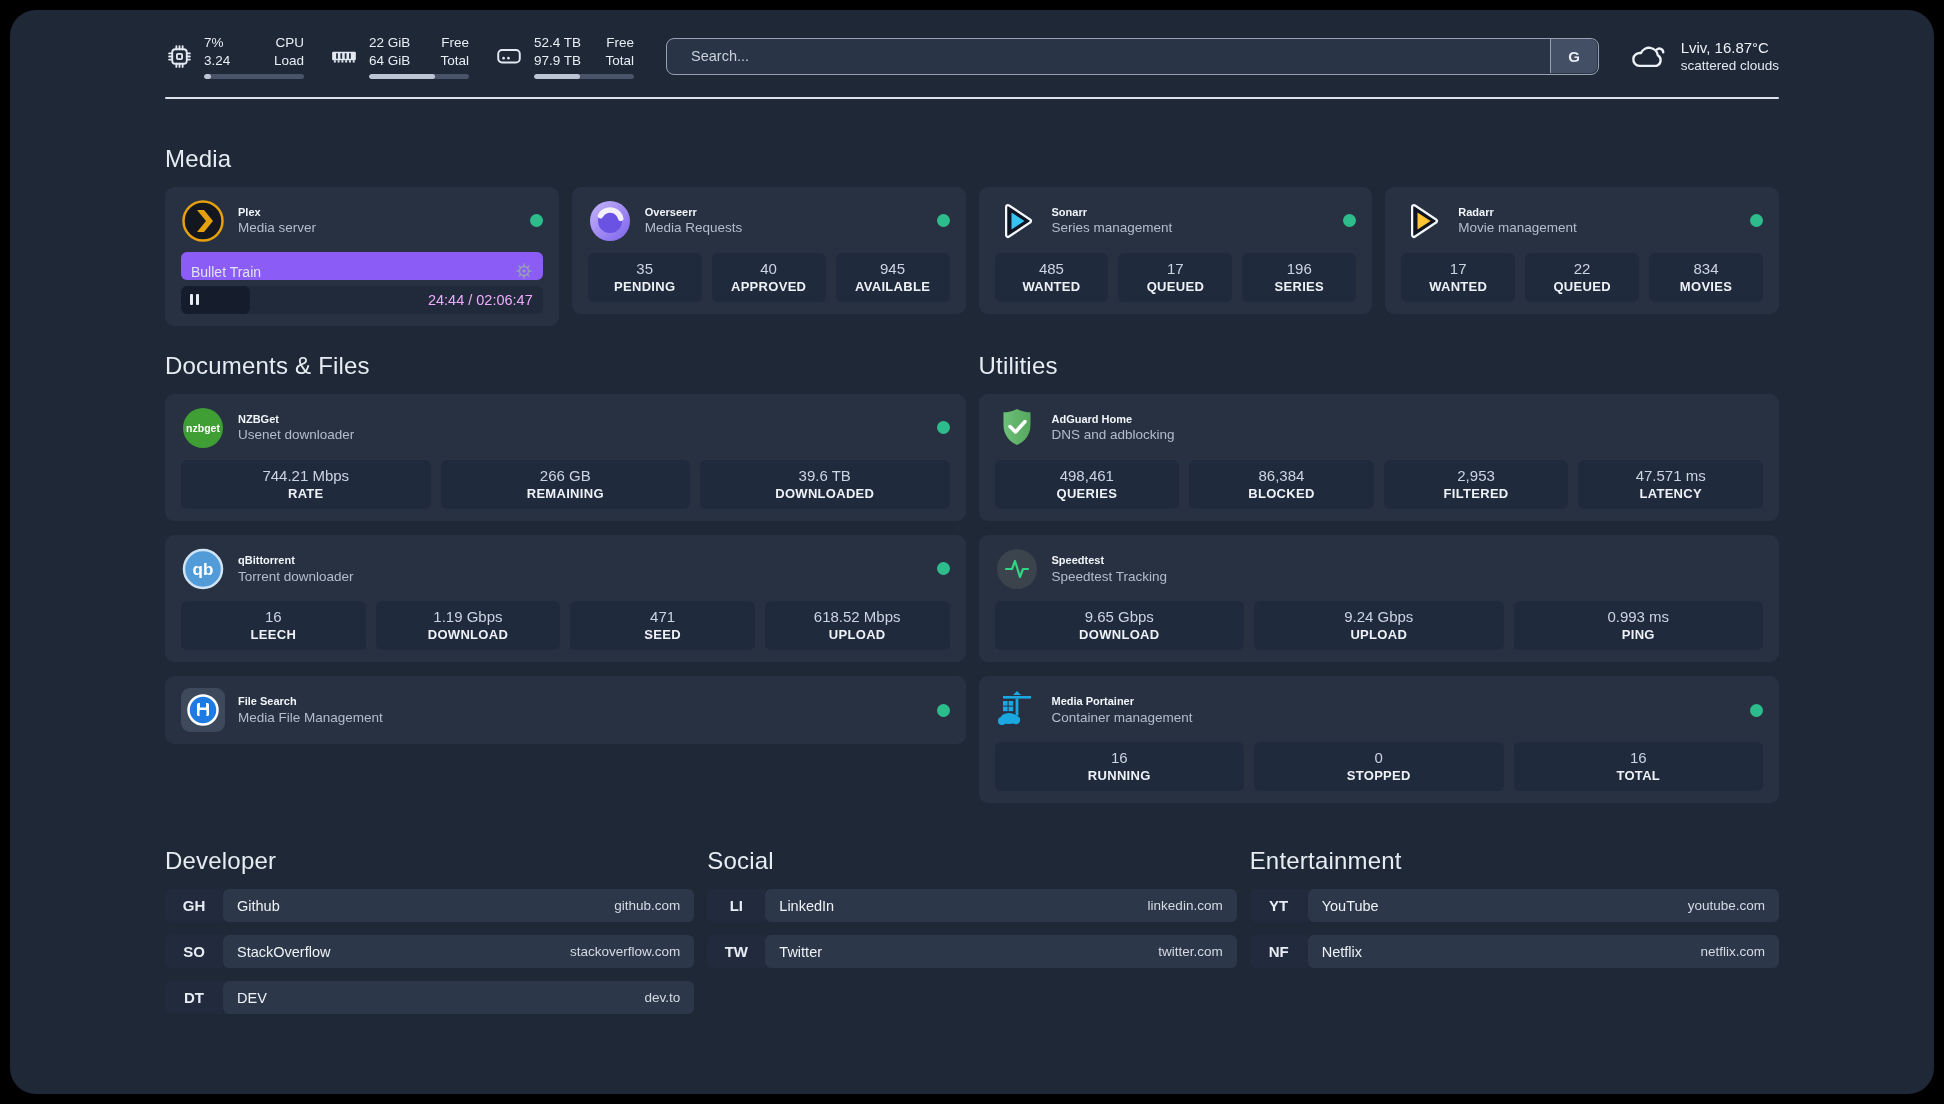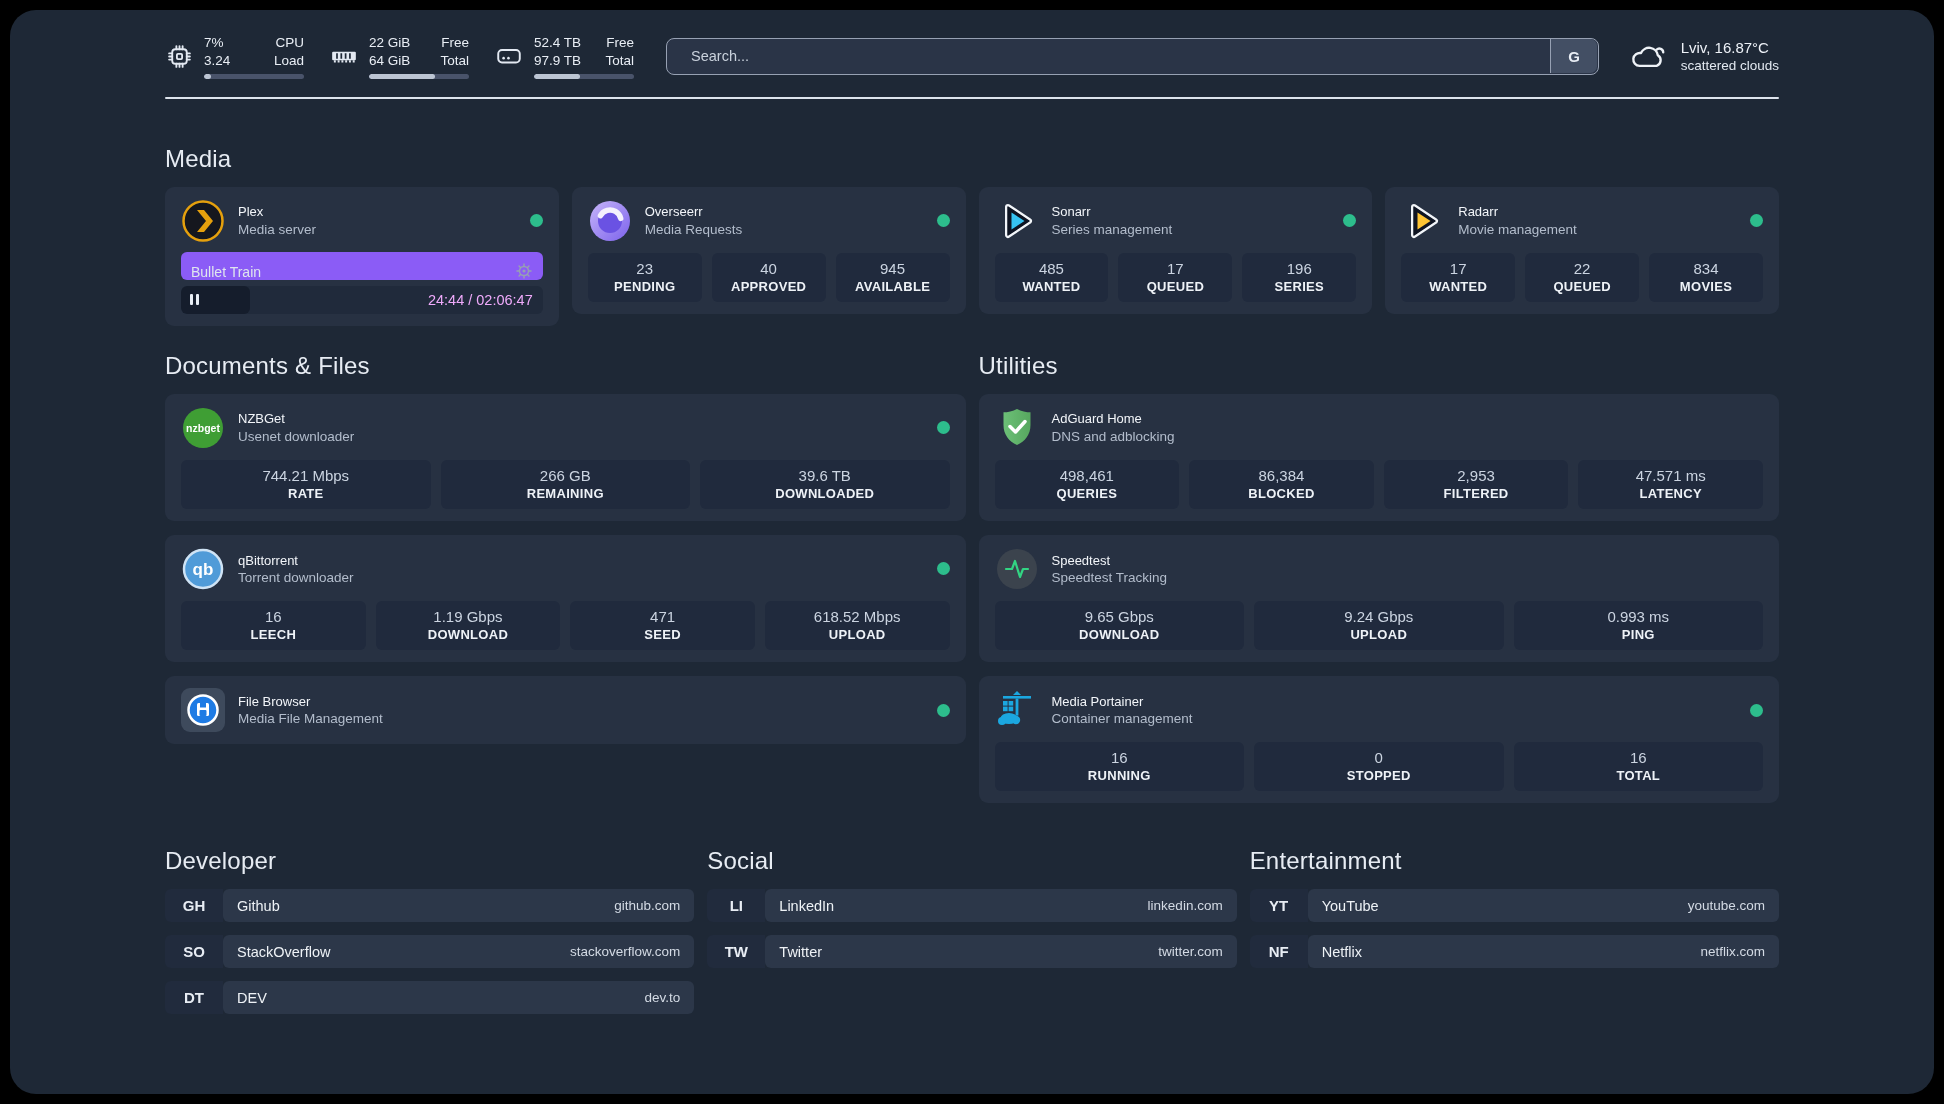--- a/index.html
+++ b/index.html
@@ -48,21 +48,21 @@
   .two-col { margin-top:26px; display:grid; grid-template-columns:1fr 1fr; gap:13px; align-items:start; }
   .col .section-title { margin-bottom:14px; }
   .col-cards { display:flex; flex-direction:column; gap:14px; }
 
   
   .card { background:#273142; border-radius:9px; padding:12px 16px; }
   .card-head { display:flex; align-items:center; }
   .app-icon { width:44px; height:44px; flex:none; display:flex; align-items:center; justify-content:center; }
   .fb-bg { background:#3e4a5c; border-radius:9px; }
   .app-text { margin-left:13px; }
-  .app-name { font-size:13px; font-weight:400; color:#f2f5f9; line-height:1.25; }
+  .app-name { font-size:11px; font-weight:700; color:#f2f5f9; line-height:1.25; }
   .app-sub { font-size:13.5px; color:#b3bdcc; margin-top:1px; }
   .dot { margin-left:auto; width:13px; height:13px; border-radius:50%; background:#2dbd8c; flex:none; }
 
   .stats-row { margin-top:10px; display:flex; gap:10px; }
   .stat-box { flex:1; background:#202a3d; border-radius:6px; text-align:center; padding:5px 4px 7px; }
   .stat-value { font-size:15px; color:#cbd4e1; line-height:1.4; }
   .stat-label { font-size:13px; font-weight:bold; color:#eef2f7; letter-spacing:.3px; line-height:1.25; }
 
   
   .player { margin-top:9px; }
@@ -249,21 +249,21 @@
             </svg>
           </span>
           <div class="app-text">
             <div class="app-name">Overseerr</div>
             <div class="app-sub">Media Requests</div>
           </div>
           <span class="dot"></span>
         </div>
         <div class="stats-row">
           <div class="stat-box">
-            <div class="stat-value">23</div>
+            <div class="stat-value">35</div>
             <div class="stat-label">PENDING</div>
           </div>
           <div class="stat-box">
             <div class="stat-value">40</div>
             <div class="stat-label">APPROVED</div>
           </div>
           <div class="stat-box">
             <div class="stat-value">945</div>
             <div class="stat-label">AVAILABLE</div>
           </div>
@@ -407,21 +407,21 @@
           <div class="card-head">
             <span class="app-icon fb-bg">
               <svg width="44" height="44" viewBox="0 0 44 44">
                 <circle cx="22" cy="22" r="14.5" fill="#1e7be4" stroke="#fff" stroke-width="2.5"></circle>
                 <rect x="16" y="15" width="12" height="13" rx="1.5" fill="#fff"></rect>
                 <rect x="19" y="15" width="6" height="4.5" fill="#1e7be4"></rect>
                 <rect x="18.5" y="22" width="7" height="6" rx="1" fill="#1e7be4"></rect>
               </svg>
             </span>
             <div class="app-text">
-              <div class="app-name">File Browser</div>
+              <div class="app-name">File Search</div>
               <div class="app-sub">Media File Management</div>
             </div>
             <span class="dot"></span>
           </div>
         </div>
       </div>
     </div>
 
     <div class="col">
       <div class="section-title">Utilities</div>

